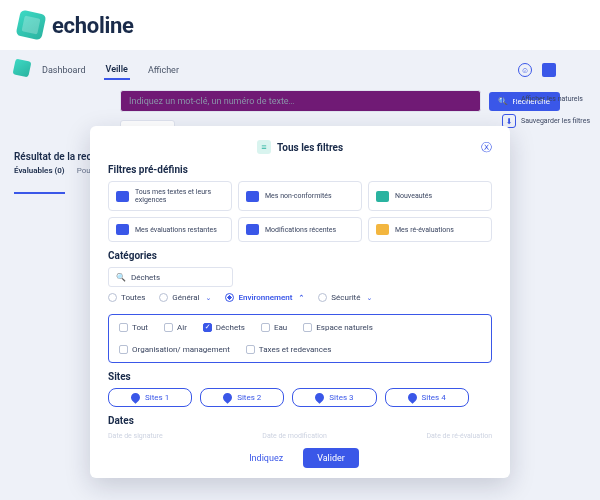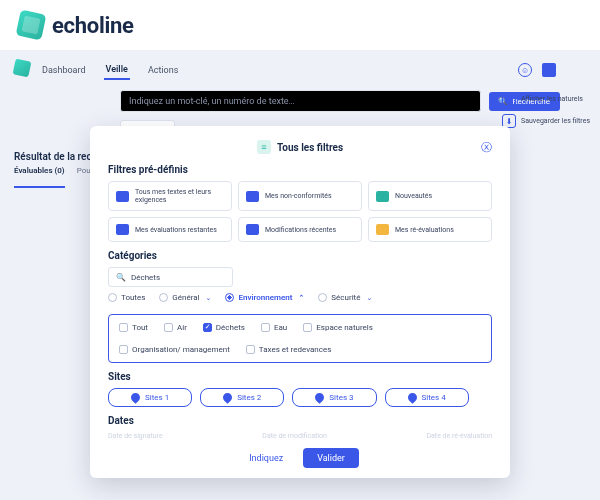--- a/index.html
+++ b/index.html
@@ -11,30 +11,30 @@
 .app-bg{background:#eef1f8;height:460px;position:relative;padding-top:6px}
 .mini-logo{position:absolute;left:14px;top:10px;width:16px;height:16px;background:linear-gradient(135deg,#3dd9c4,#2ab3a0);border-radius:3px;transform:rotate(12deg)}
 .topnav{display:flex;align-items:center;gap:16px;padding:4px 40px 8px}
 .topnav a{font-size:9px;color:#495468;text-decoration:none;padding:4px 2px}
 .topnav a.active{color:#1a2b4a;font-weight:600;border-bottom:2px solid #3a57e8}
 .topnav .spacer{flex:1}
 .top-icons{display:flex;gap:10px;margin-right:4px}
 .circ-icon{width:14px;height:14px;border:1.3px solid #3a57e8;border-radius:50%;display:flex;align-items:center;justify-content:center;color:#3a57e8;font-size:8px}
 .sq-icon{width:14px;height:14px;background:#3a57e8;border-radius:2px}
 .searchbar-row{display:flex;align-items:center;gap:8px;padding:2px 40px 6px 120px}
-.searchbar{flex:1;height:22px;background:#000000;border:1px solid #dfe3ee;border-radius:3px;padding:0 8px;display:flex;align-items:center;color:#8a93a8}
+.searchbar{flex:1;height:22px;background:#701a75;border:1px solid #dfe3ee;border-radius:3px;padding:0 8px;display:flex;align-items:center;color:#8a93a8}
 .btn-primary{background:#3a57e8;color:#fff;border:none;border-radius:3px;padding:5px 10px;font-size:8px;display:flex;align-items:center;gap:4px;cursor:pointer}
 .side-links{position:absolute;right:10px;top:42px;display:flex;flex-direction:column;gap:8px;font-size:7px;color:#3a4560}
 .side-link{display:flex;align-items:center;gap:5px}
 .slink-box{width:14px;height:14px;border:1.3px solid #3a57e8;border-radius:3px;display:flex;align-items:center;justify-content:center;color:#3a57e8;font-size:8px}
 .star-row{padding:2px 40px 6px 120px}
 .star-btn{background:#fff;border:1px solid #dfe3ee;border-radius:3px;padding:4px 8px;font-size:8px;display:inline-flex;align-items:center;gap:4px;color:#3a4560}
 .results-head{padding:6px 14px 2px;font-size:10px;font-weight:600;color:#1a2b4a}
 .result-tabs{display:flex;gap:12px;padding:2px 14px;font-size:8px;color:#6d7890}
-.result-tabs .active{color:#1a2b4a;font-weight:600;border-bottom:2px solid #3a57e8;padding-bottom:11px}
+.result-tabs .active{color:#1a2b4a;font-weight:600;border-bottom:2px solid #3a57e8;padding-bottom:17px}
 .modal{position:absolute;top:76px;left:50%;transform:translateX(-50%);width:420px;background:#fff;border-radius:6px;box-shadow:0 8px 26px rgba(20,30,60,.18);padding:14px 18px 10px}
 .modal-head{display:flex;align-items:center;justify-content:center;gap:6px;position:relative;margin-bottom:10px}
 .modal-head-icon{width:14px;height:14px;background:#d9f4ef;border-radius:3px;display:flex;align-items:center;justify-content:center;color:#2ab3a0;font-size:9px}
 .modal-title{font-size:10px;font-weight:700;color:#1a2b4a}
 .modal-close{position:absolute;right:0;top:0;color:#3a57e8;font-size:11px;cursor:pointer}
 .sect-label{font-size:10px;font-weight:700;color:#1a2b4a;margin:8px 0 6px}
 .preset-grid{display:grid;grid-template-columns:repeat(3,1fr);gap:6px}
 .preset{border:1px solid #dfe3ee;border-radius:4px;padding:6px 7px;display:flex;align-items:center;gap:6px;cursor:pointer}
 .preset-ico{width:13px;height:11px;background:#3a57e8;border-radius:2px;flex-shrink:0}
 .preset-ico.teal{background:#2ab3a0}
@@ -68,21 +68,21 @@
   <div class="brand-logo"></div>
   <div class="brand-name">echoline</div>
 </div>
 
 <div class="app-bg">
   <div class="mini-logo"></div>
 
   <div class="topnav">
     <a>Dashboard</a>
     <a class="active">Veille</a>
-    <a>Actions</a>
+    <a>Afficher</a>
     <div class="spacer"></div>
     <div class="top-icons">
       <div class="circ-icon">☺</div>
       <div class="sq-icon"></div>
     </div>
   </div>
 
   <div class="searchbar-row">
     <div class="searchbar">
         <span>Indiquez un mot-clé, un numéro de texte…</span>

